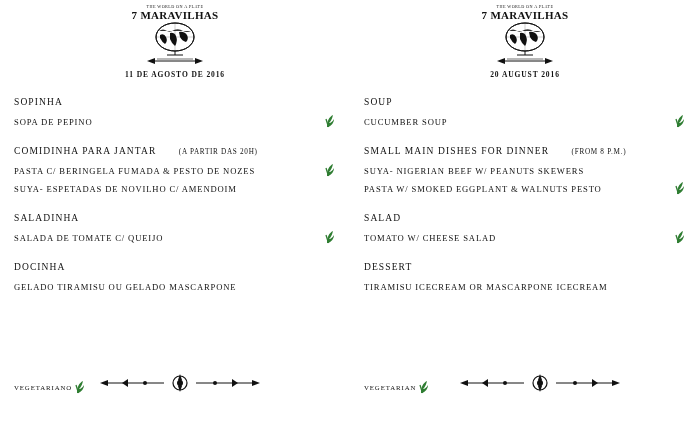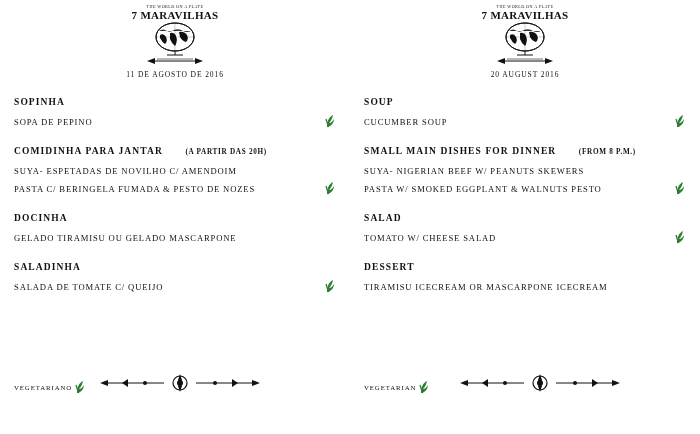--- a/index.html
+++ b/index.html
@@ -82,32 +82,33 @@
     height: 6px;
   }
 
   .date {
     text-align: center;
     font-size: 7.5px;
     letter-spacing: .9px;
     margin-top: 4px;
     font-family: "Liberation Serif", serif;
     color: #111;
+    font-weight: bold;
   }
 
   
   .sections {
     margin-top: 18px;
     padding-left: 14px;
     padding-right: 10px;
   }
   .section { margin-bottom: 17px; position: relative; }
   .section-title {
     font-size: 9.5px;
-    font-weight: bold;
+    font-weight: normal;
     letter-spacing: 1.1px;
     text-transform: uppercase;
     margin-bottom: 8px;
     color: #111;
   }
   .section-title .sub {
     font-size: 7.2px;
     letter-spacing: .7px;
     margin-left: 19px;
   }
@@ -207,52 +208,52 @@
                 <path d="M3 13 C3 7 5 3 9 1 C8 5 7 7 5 9 C7 9 9 7 10 5 C10 9 7 12 4 13 Z" fill="#2f7d32"></path>
                 <path d="M2 5 L4.5 13" stroke="#2f7d32" stroke-width="1.3" fill="none"></path>
               </svg>
           </div>
         </div>
       </div>
 
       <div class="section">
         <div class="section-title"><span>COMIDINHA PARA JANTAR</span> <span class="sub">(A PARTIR DAS 20H)</span></div>
         <div class="item-row">
+          <div class="item-name">PASTA C/ BERINGELA FUMADA &amp; PESTO DE NOZES</div>
+          <div class="veg">
+            <svg viewBox="0 0 16 14">
+                <path d="M3 13 C3 7 5 3 9 1 C8 5 7 7 5 9 C7 9 9 7 10 5 C10 9 7 12 4 13 Z" fill="#2f7d32"></path>
+                <path d="M2 5 L4.5 13" stroke="#2f7d32" stroke-width="1.3" fill="none"></path>
+              </svg>
+          </div>
+        </div>
+        <div class="item-row">
           <div class="item-name">SUYA- ESPETADAS DE NOVILHO C/ AMENDOIM</div>
           <div class="veg-spacer"></div>
         </div>
-        <div class="item-row">
-          <div class="item-name">PASTA C/ BERINGELA FUMADA &amp; PESTO DE NOZES</div>
+      </div>
+
+      <div class="section">
+        <div class="section-title"><span>SALADINHA</span></div>
+        <div class="item-row">
+          <div class="item-name">SALADA DE TOMATE C/ QUEIJO</div>
           <div class="veg">
             <svg viewBox="0 0 16 14">
                 <path d="M3 13 C3 7 5 3 9 1 C8 5 7 7 5 9 C7 9 9 7 10 5 C10 9 7 12 4 13 Z" fill="#2f7d32"></path>
                 <path d="M2 5 L4.5 13" stroke="#2f7d32" stroke-width="1.3" fill="none"></path>
               </svg>
           </div>
         </div>
       </div>
 
       <div class="section">
         <div class="section-title"><span>DOCINHA</span></div>
         <div class="item-row">
           <div class="item-name">GELADO TIRAMISU OU GELADO MASCARPONE</div>
           <div class="veg-spacer"></div>
-        </div>
-      </div>
-
-      <div class="section">
-        <div class="section-title"><span>SALADINHA</span></div>
-        <div class="item-row">
-          <div class="item-name">SALADA DE TOMATE C/ QUEIJO</div>
-          <div class="veg">
-            <svg viewBox="0 0 16 14">
-                <path d="M3 13 C3 7 5 3 9 1 C8 5 7 7 5 9 C7 9 9 7 10 5 C10 9 7 12 4 13 Z" fill="#2f7d32"></path>
-                <path d="M2 5 L4.5 13" stroke="#2f7d32" stroke-width="1.3" fill="none"></path>
-              </svg>
-          </div>
         </div>
       </div>
 
     </div>
 
     <svg class="divider" viewBox="0 0 160 18">
       <path d="M8 9 L64 9 M96 9 L152 9" stroke="#111" stroke-width="1"></path>
       <circle cx="80" cy="9" r="7" fill="none" stroke="#111" stroke-width="1.2"></circle>
       <circle cx="80" cy="9" r="3" fill="#111"></circle>
       <path d="M80 0 L82 6 L80 9 L78 6 Z" fill="#111"></path>

